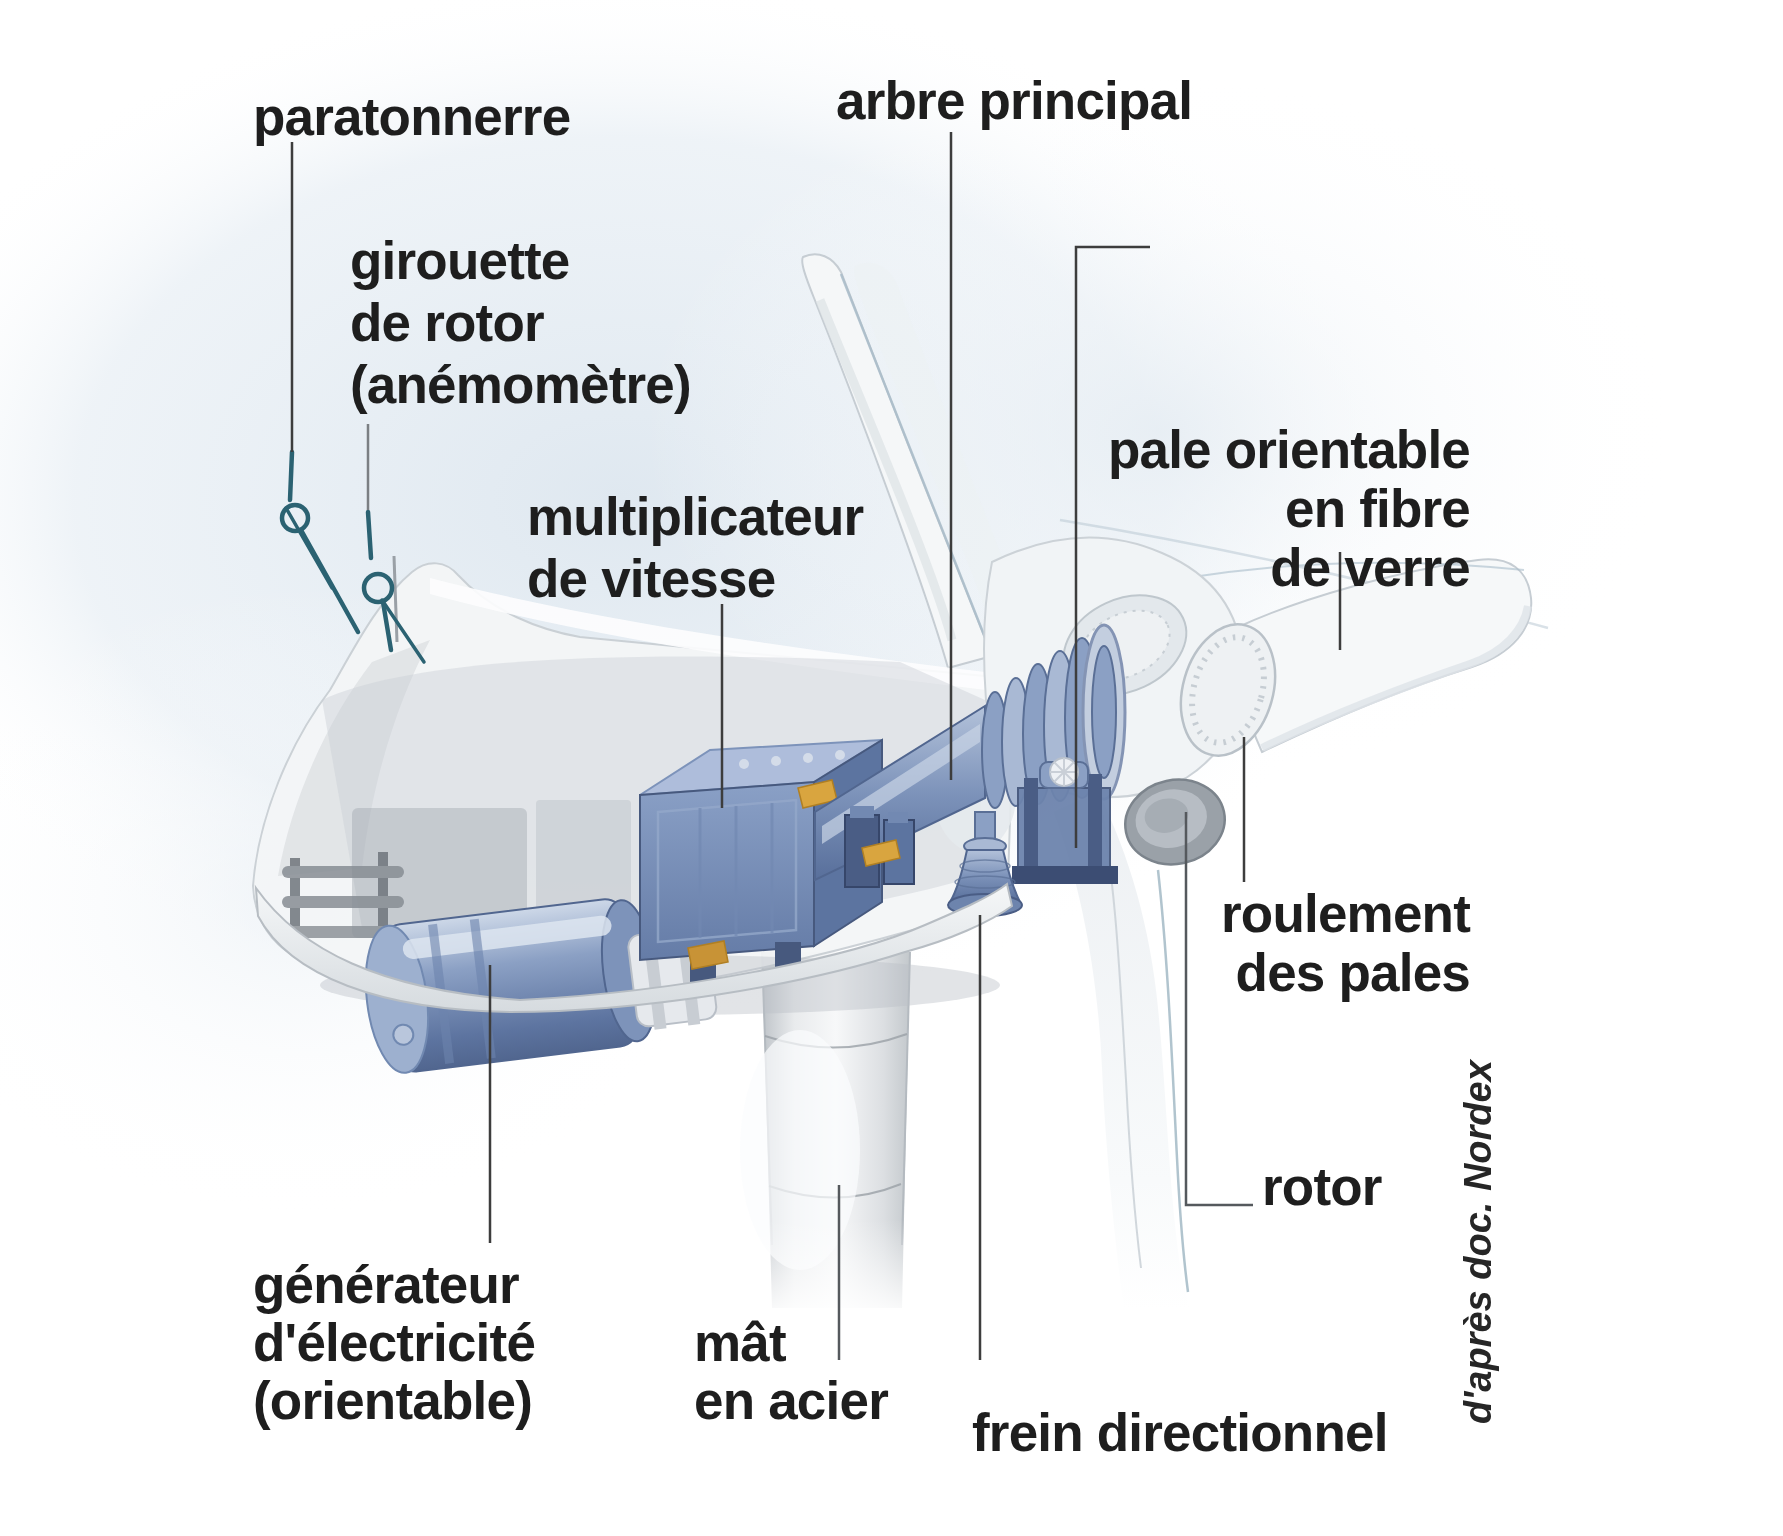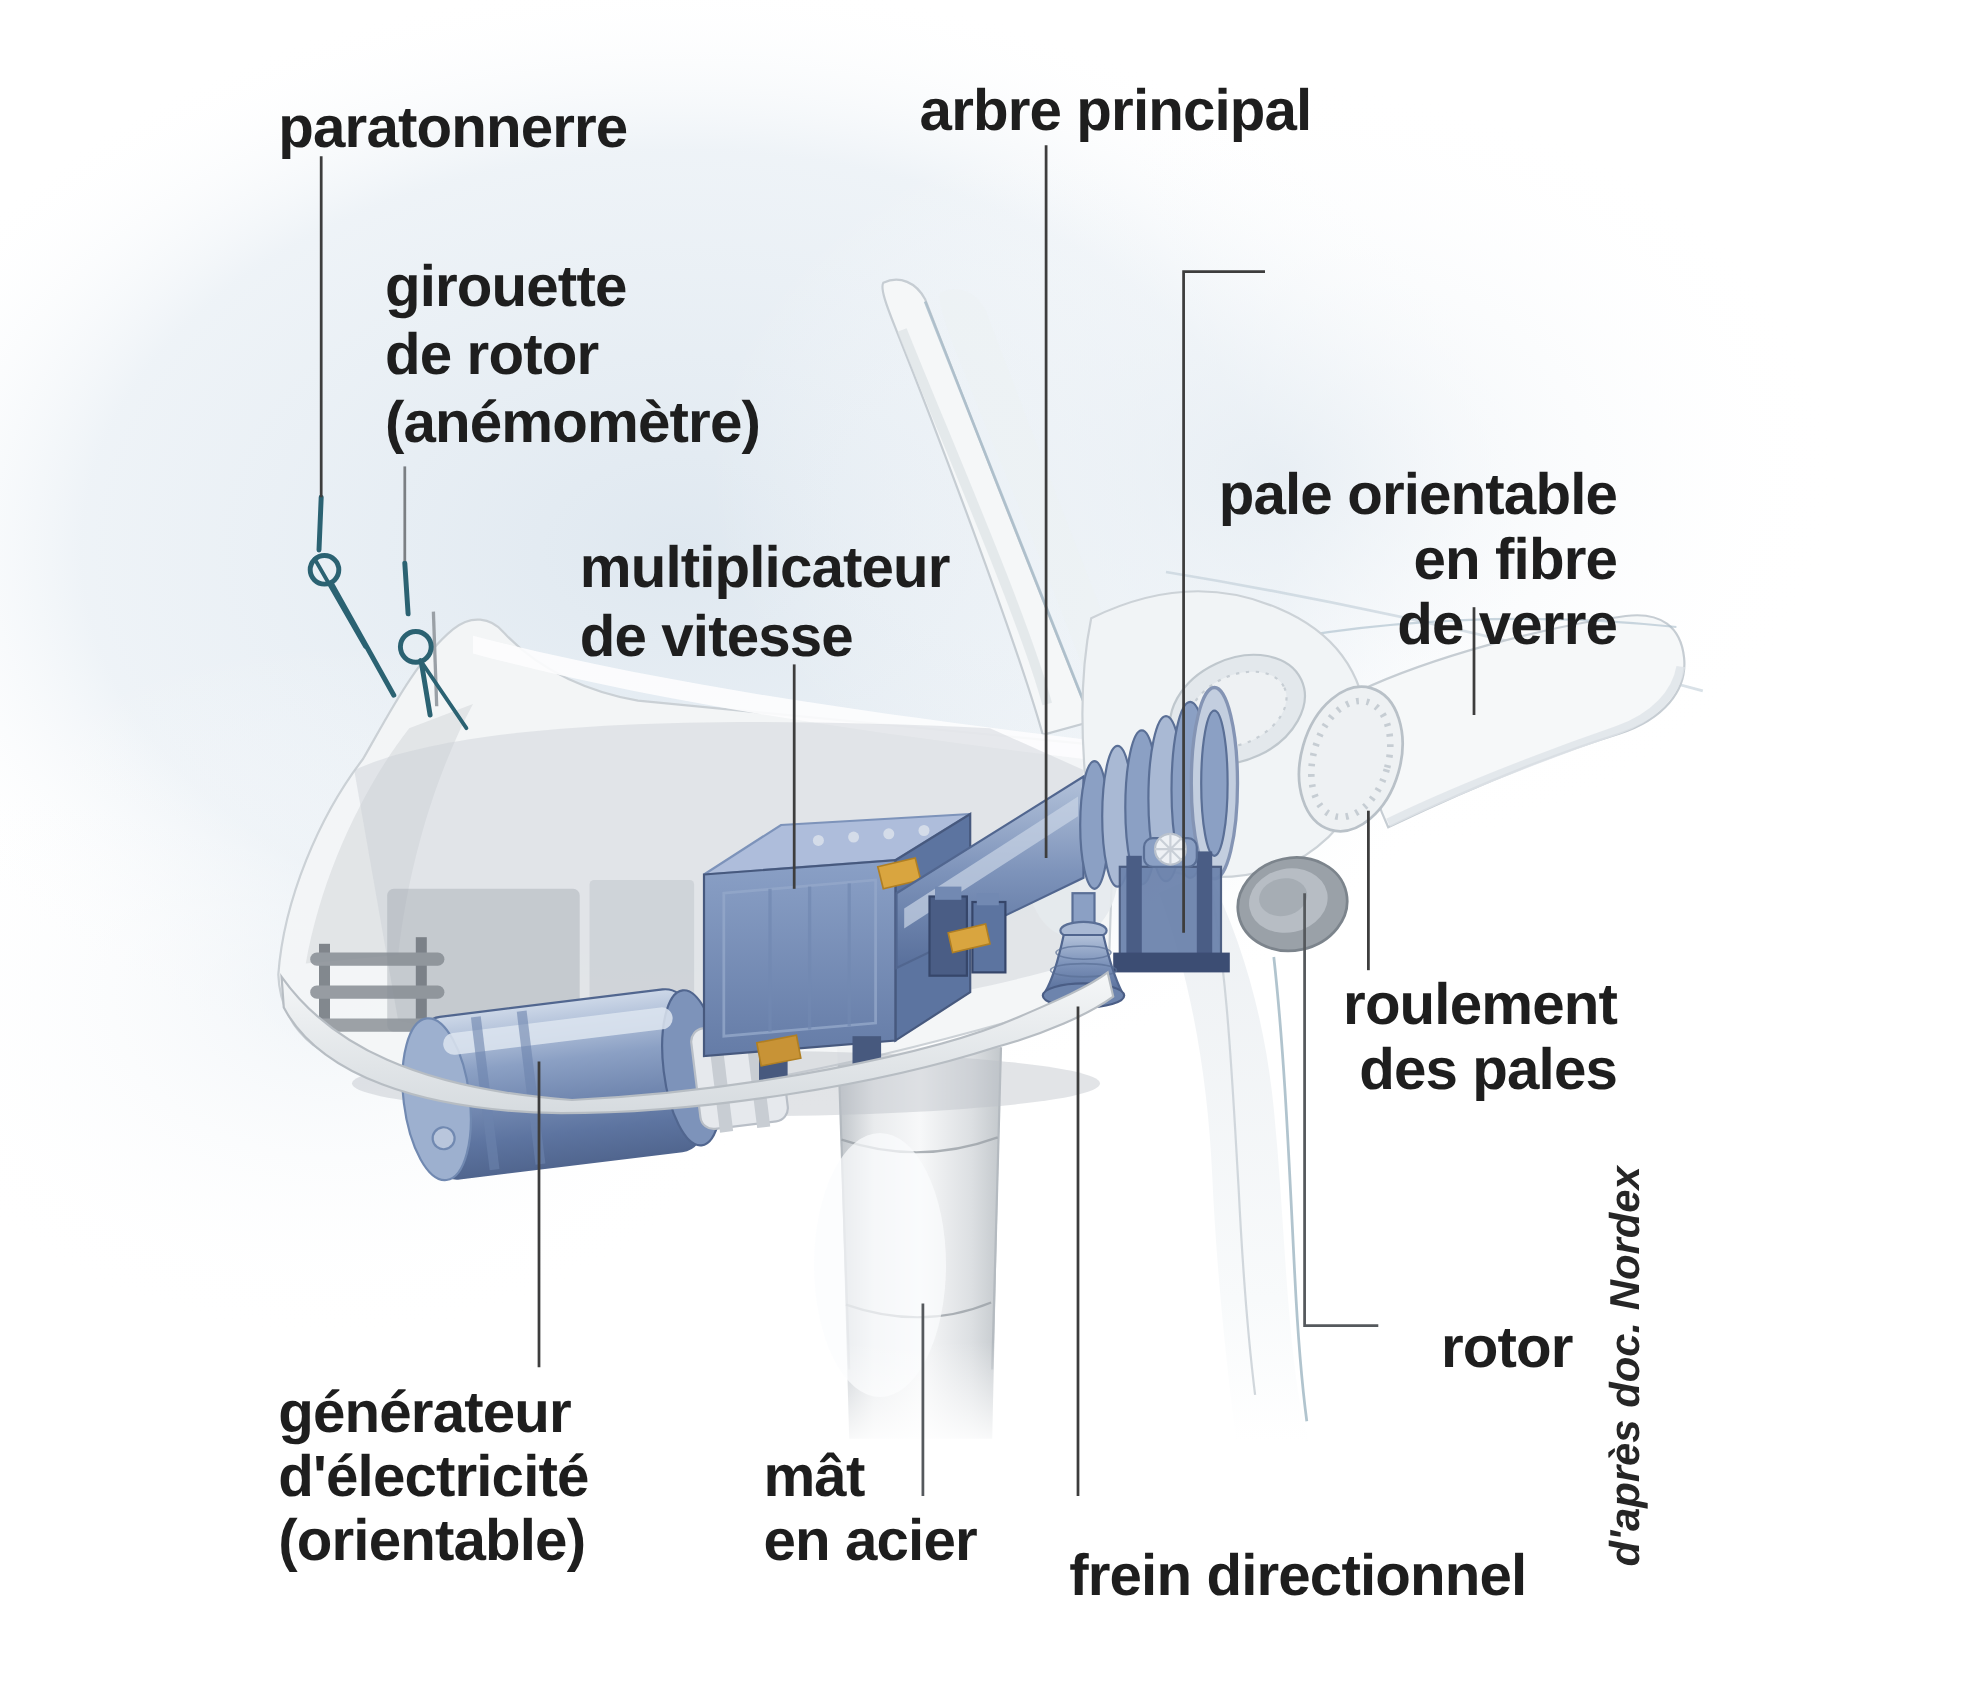--- a/index.html
+++ b/index.html
@@ -17,21 +17,21 @@
   }
   .label span{display:block;}
   .r{text-align:right;}
   #lbl-paratonnerre{left:253px;top:88px;}
   #lbl-girouette{left:350px;top:230px;line-height:62px;}
   #lbl-arbre{left:836px;top:72px;}
   #lbl-compresseur{left:1155px;top:206px;}
   #lbl-pale{left:970px;top:388px;width:500px;line-height:59px;margin-top:32px;}
   #lbl-multiplicateur{left:527px;top:486px;line-height:62px;}
   #lbl-roulement{left:1070px;top:884px;width:400px;line-height:59px;}
-  #lbl-rotor{left:1310px;top:1158px;margin-top:39px;}
+  #lbl-rotor{left:1262px;top:1158px;}
   #lbl-generateur{left:253px;top:1256px;}
   #lbl-mat{left:694px;top:1314px;}
   #lbl-frein{left:972px;top:1372px;margin-top:32px;}
   #lbl-credit{
     left:1449px;top:1424px;
     transform:rotate(-90deg);transform-origin:0 0;
     font-size:38px;font-style:italic;font-weight:700;
     letter-spacing:0;color:#262626;
   }
 </style>

